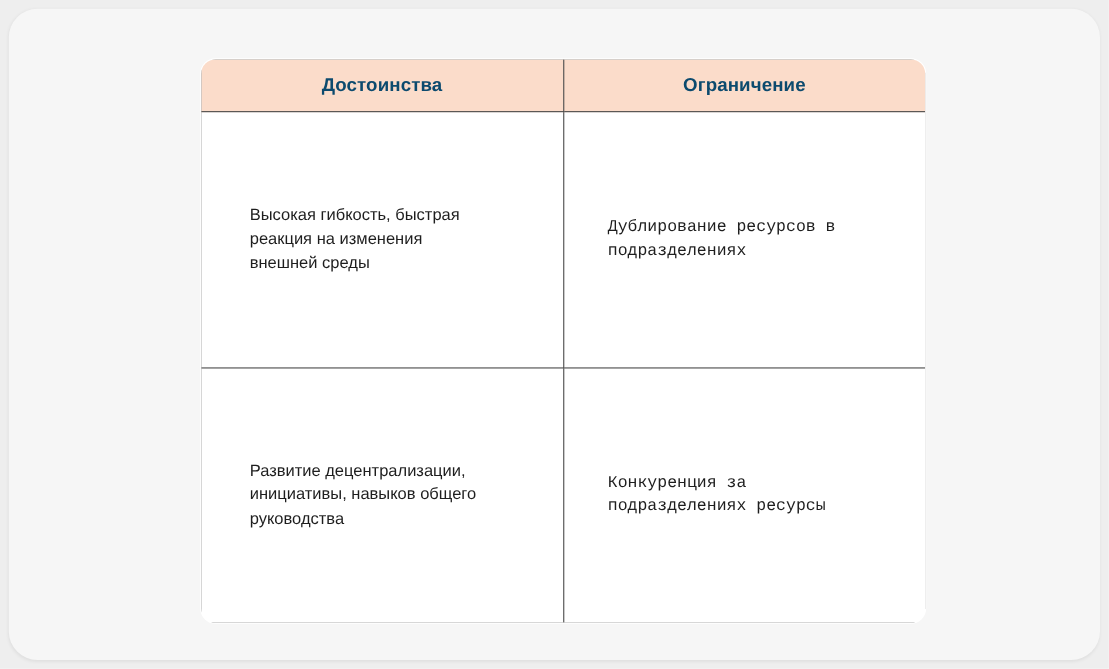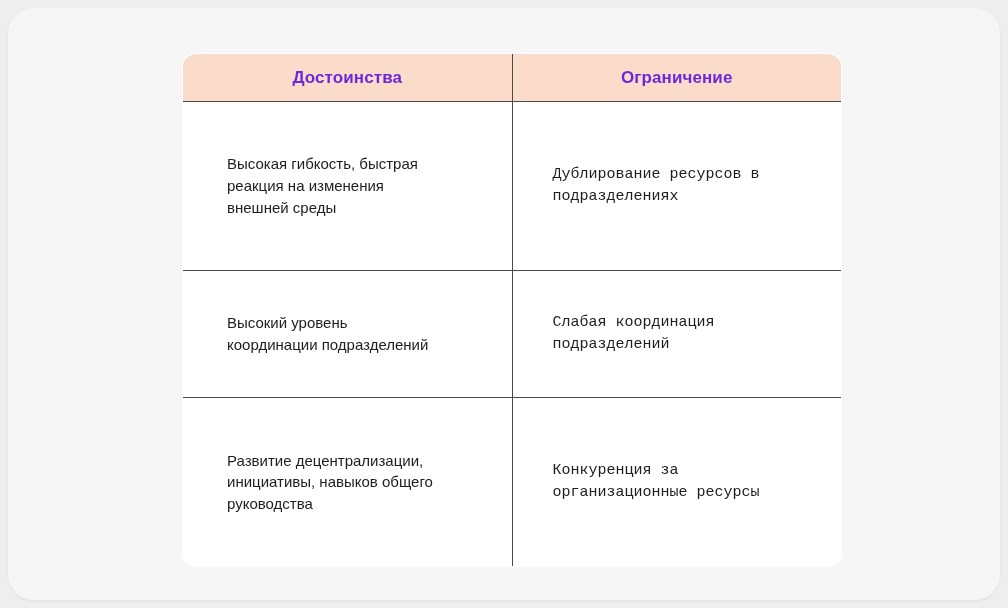--- a/index.html
+++ b/index.html
@@ -56,21 +56,21 @@
     box-sizing: border-box;
   }
   
   table.compare-table tr > *:first-child { border-left: none; }
   table.compare-table tr > *:last-child  { border-right: none; }
   table.compare-table thead tr > *       { border-top: none; }
   table.compare-table tbody tr:last-child > * { border-bottom: none; }
 
   thead th {
     background: #fbdcca;
-    color: #6d28d9;
+    color: #0c4a6e;
     font-size: 17px;
     font-weight: bold;
     text-align: center;
     height: 48px;
     padding: 0 10px;
     letter-spacing: 0.1px;
   }
 
   tbody td {
     color: #1e1e1e;
@@ -110,36 +110,26 @@
 реакция на изменения
 внешней среды</span>
           </td>
           <td class="col-right">
             <span class="cell-text">Дублирование ресурсов в
 подразделениях</span>
           </td>
         </tr>
         <tr>
           <td class="col-left">
-            <span class="cell-text">Высокий уровень
-координации подразделений</span>
-          </td>
-          <td class="col-right">
-            <span class="cell-text">Слабая координация
-подразделений</span>
-          </td>
-        </tr>
-        <tr>
-          <td class="col-left">
             <span class="cell-text">Развитие децентрализации,
 инициативы, навыков общего
 руководства</span>
           </td>
           <td class="col-right">
             <span class="cell-text">Конкуренция за
-организационные ресурсы</span>
+подразделениях ресурсы</span>
           </td>
         </tr>
       </tbody>
     </table>
   </div>
 
 </div>
 
 </body></html>

